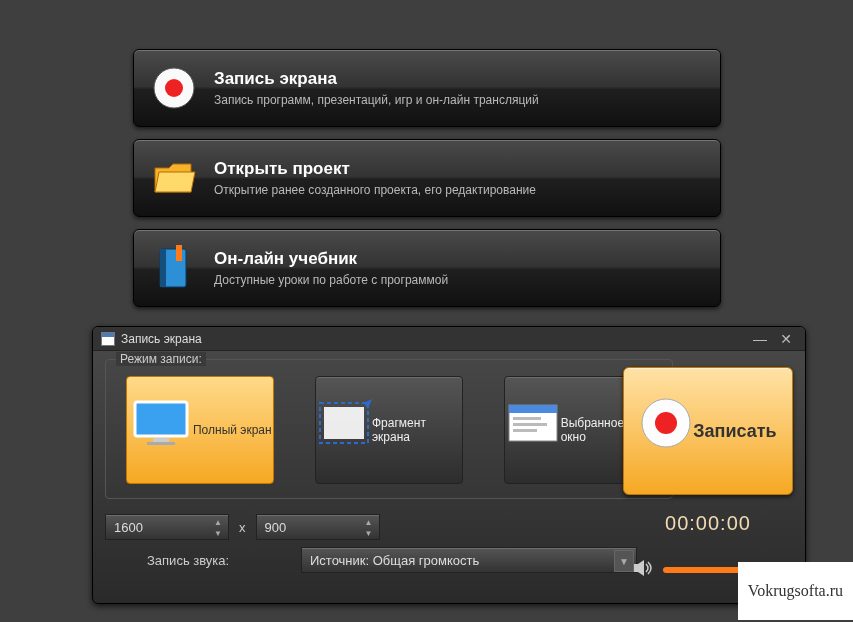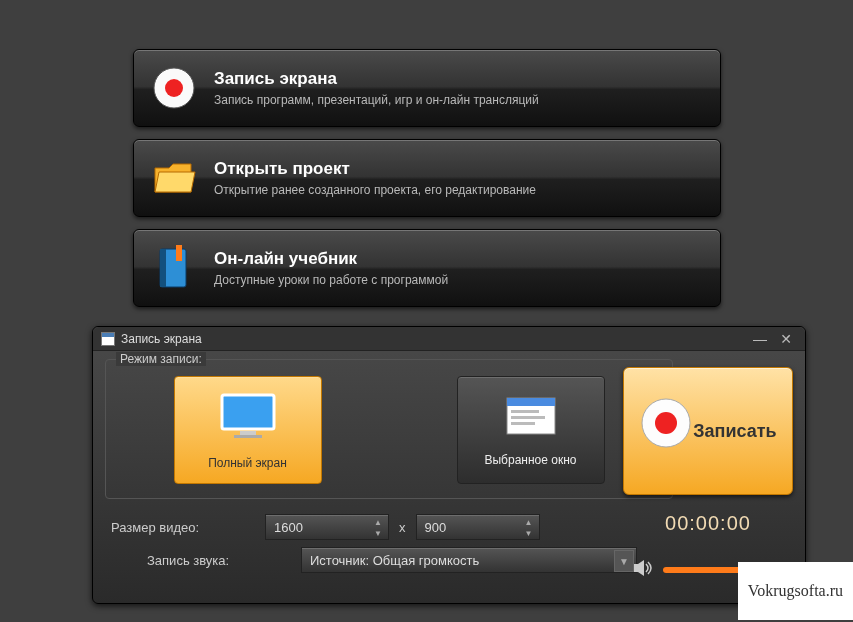--- a/index.html
+++ b/index.html
@@ -86,21 +86,21 @@
   }
   .group-legend {
     position:absolute; top:-8px; left:10px;
     background:#3a3a3a; padding:0 4px; color:#ccc; font-size:12px;
   }
   .mode-btn {
     width:148px;height:108px;
     background:linear-gradient(to bottom,#555,#2d2d2d);
     border:1px solid #222;
     border-radius:4px;
-    display:flex;flex-direction:column;align-items:center;justify-content:center;
+    display:flex;flex-direction:row;align-items:center;justify-content:center;
     cursor:pointer;
     color:#eee;font-size:12px;
     box-shadow:0 1px 0 rgba(255,255,255,.15) inset;
   }
   .mode-btn.active{
     background:linear-gradient(to bottom,#ffd98a,#f6a823);
     border:1px solid #c27700;
     color:#333;
   }
   .mode-btn .mi { margin-bottom:12px; }
@@ -223,20 +223,30 @@
         <svg width="64" height="50">
             <rect x="6" y="4" width="52" height="34" rx="2" fill="#3aa0f0" stroke="#bbb" stroke-width="2"></rect>
             <rect x="6" y="4" width="52" height="34" rx="2" fill="none" stroke="#fff" stroke-width="3"></rect>
             <rect x="24" y="40" width="16" height="4" fill="#ccc"></rect>
             <rect x="18" y="44" width="28" height="3" fill="#aaa"></rect>
           </svg>
       </div>
       <span>Полный экран</span>
     </div>
 
+    <div class="mode-btn">
+      <div class="mi">
+        <svg width="56" height="48">
+            <rect x="8" y="8" width="40" height="32" fill="#fff" opacity="0.9"></rect>
+            <rect x="4" y="4" width="48" height="40" fill="none" stroke="#2a6bcf" stroke-width="2" stroke-dasharray="4 3"></rect>
+            <path d="M48 4 L56 0 L52 10 Z" fill="#2a6bcf"></path>
+          </svg>
+      </div>
+      <span>Фрагмент экрана</span>
+    </div>
 
     <div class="mode-btn">
       <div class="mi">
         <svg width="56" height="44">
             <rect x="4" y="4" width="48" height="36" fill="#fff" stroke="#888"></rect>
             <rect x="4" y="4" width="48" height="8" fill="#4a8be0"></rect>
             <rect x="8" y="16" width="28" height="3" fill="#bbb"></rect>
             <rect x="8" y="22" width="34" height="3" fill="#bbb"></rect>
             <rect x="8" y="28" width="24" height="3" fill="#bbb"></rect>
           </svg>
@@ -251,21 +261,20 @@
           <circle cx="27" cy="27" r="24" fill="#fdfdfd" stroke="#aaa"></circle>
           <circle cx="27" cy="27" r="11" fill="#e22"></circle>
         </svg>
     </div>
     <span>Записать</span>
   </div>
 
   <div class="timer">00:00:00</div>
 
   <div class="row" id="row-size">
-    <div class="row-label">Размер видео:</div>
     <div class="num-field">
       <span>1600</span>
       <div class="spin">
           <div>▲</div>
           <div>▼</div>
         </div>
     </div>
     <div class="x-label">x</div>
     <div class="num-field">
       <span>900</span>

